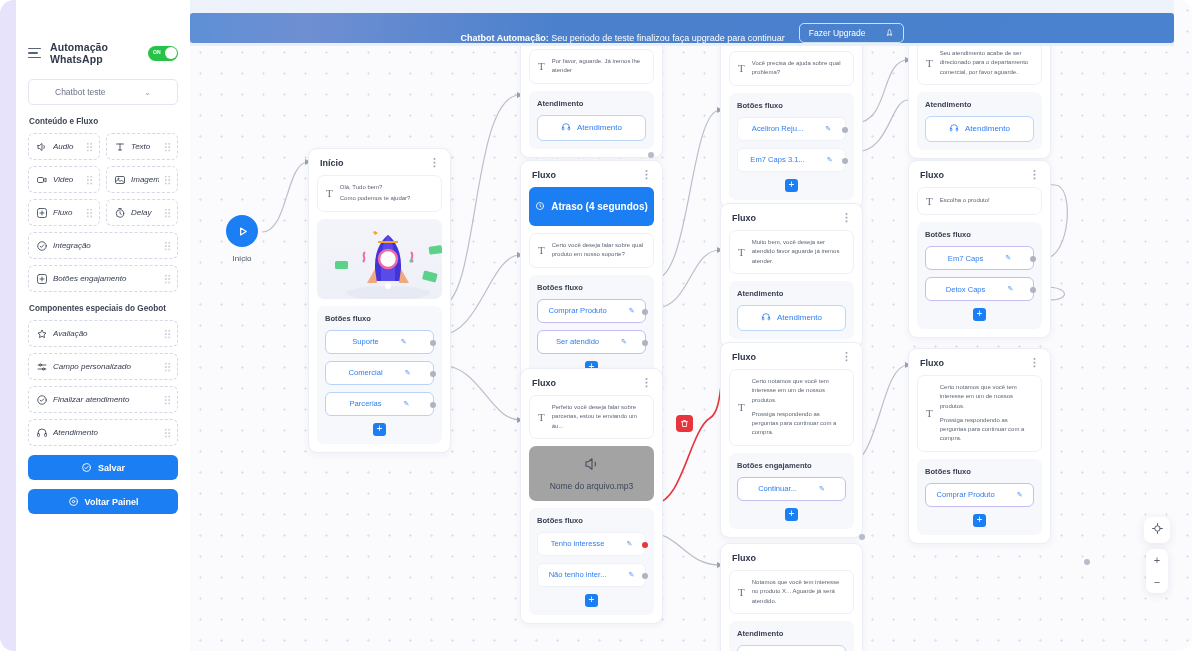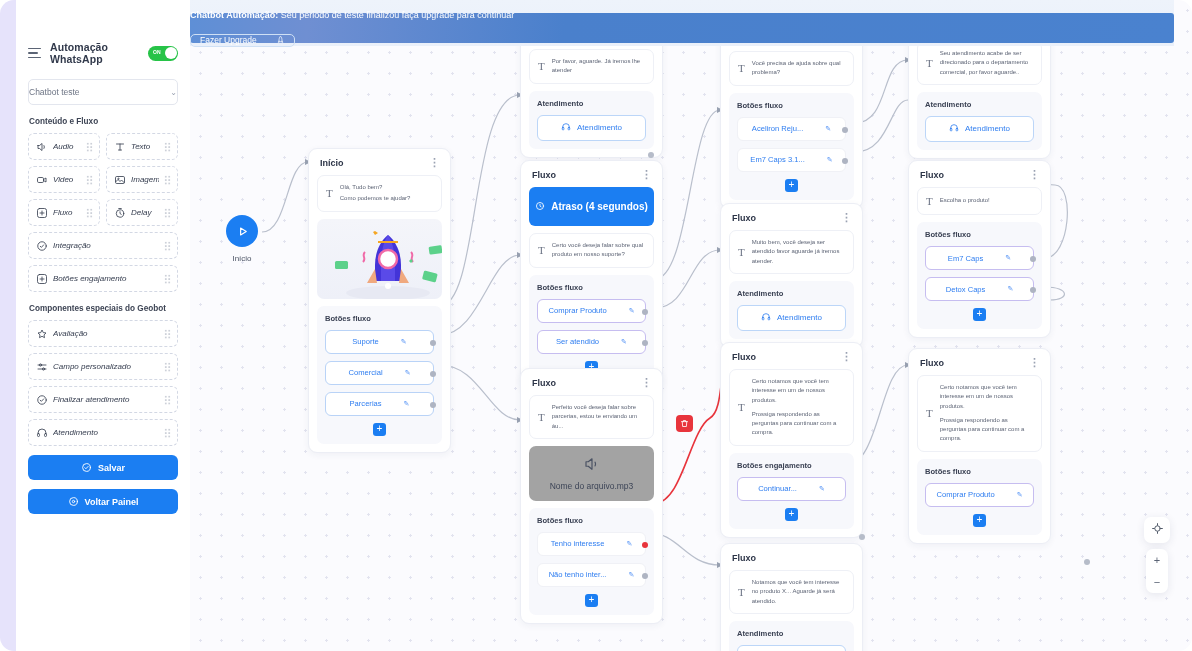--- a/index.html
+++ b/index.html
@@ -41,21 +41,21 @@
   }
   .toggle .knob {
     position: absolute; right: 1.5px; top: 1.5px; width: 12px; height: 12px;
     border-radius: 50%; background: #fff;
   }
   .toggle .on-txt {
     position: absolute; left: 5px; top: 3px; font-size: 5px; color: #fff; font-weight: 700;
   }
   .select {
     height: 26px; border: 1px solid #e3e6ee; border-radius: 5px;
-    display: flex; align-items: center; padding: 0 0;
+    display: flex; align-items: center; padding: 0 26px;
     font-size: 8.5px; color: #6d7484; cursor: pointer; margin-bottom: 12px;
     background: #fff;
   }
   .select .chev { margin-left: auto; font-size: 8px; color: #98a0b0; }
   .sec-title { font-size: 8.2px; color: #3d4454; font-weight: 700; margin: 2px 0 7px 1px; }
   .grid2 { display: flex; flex-wrap: wrap; gap: 6px; }
   .chip {
     border: 1px dashed #d3d8e4; border-radius: 6px; background: #fff;
     height: 27px; display: flex; align-items: center; padding: 0 6px; gap: 5px;
     cursor: grab; font-size: 8px; color: #333b4d;
@@ -81,29 +81,28 @@
     background-color: #fbfbfe;
     background-image: radial-gradient(#e2e3ef 1px, transparent 1.1px);
     background-size: 21px 21px;
     overflow: hidden;
   }
   
   .banner {
     position: absolute; left: 190px; top: 13px; width: 984px; height: 30px;
     background: linear-gradient(95deg,#5e8fd6 0%, #6f8fd2 12%, #4a80cc 38%, #4a82cf 100%);
     border-radius: 3px;
-    display: flex; align-items: flex-start; justify-content: center; gap: 14px;
+    display: flex; align-items: flex-end; justify-content: center; gap: 14px;
     z-index: 30;
-    flex-direction: column;
   }
   .banner .btxt { font-size: 9px; color: #ffffff; }
   .banner .btxt b { font-weight: 700; }
   .banner .upg {
     border: 1px solid #cfe0f5; border-radius: 5px; background: transparent;
-    color: #fff; font-size: 8.5px; height: 38px; padding: 0 9px;
+    color: #fff; font-size: 8.5px; height: 20px; padding: 0 9px;
     display: flex; align-items: center; gap: 19px; cursor: pointer;
   }
   .banner-bg {
     position: absolute; left: 190px; top: 0; width: 984px; height: 46px;
     background: linear-gradient(180deg,#eef3fb 0%, #eaf0fa 100%);
     z-index: 28;
   }
   
   .node {
     position: absolute;

